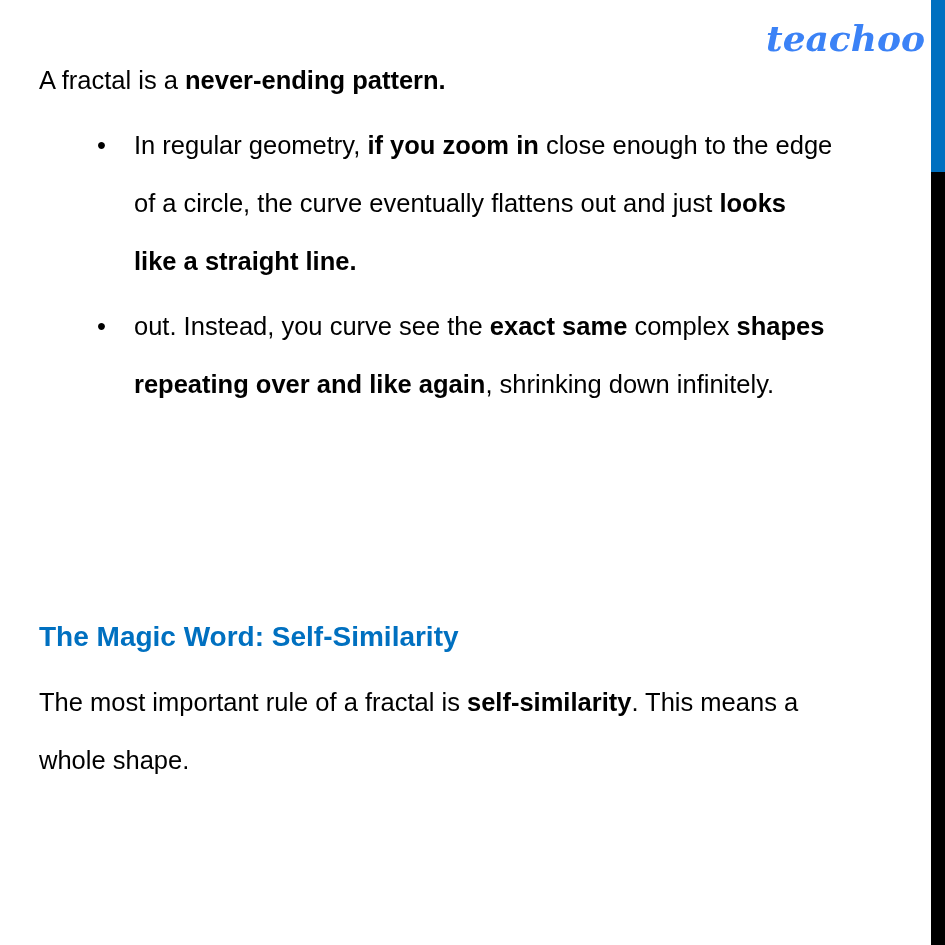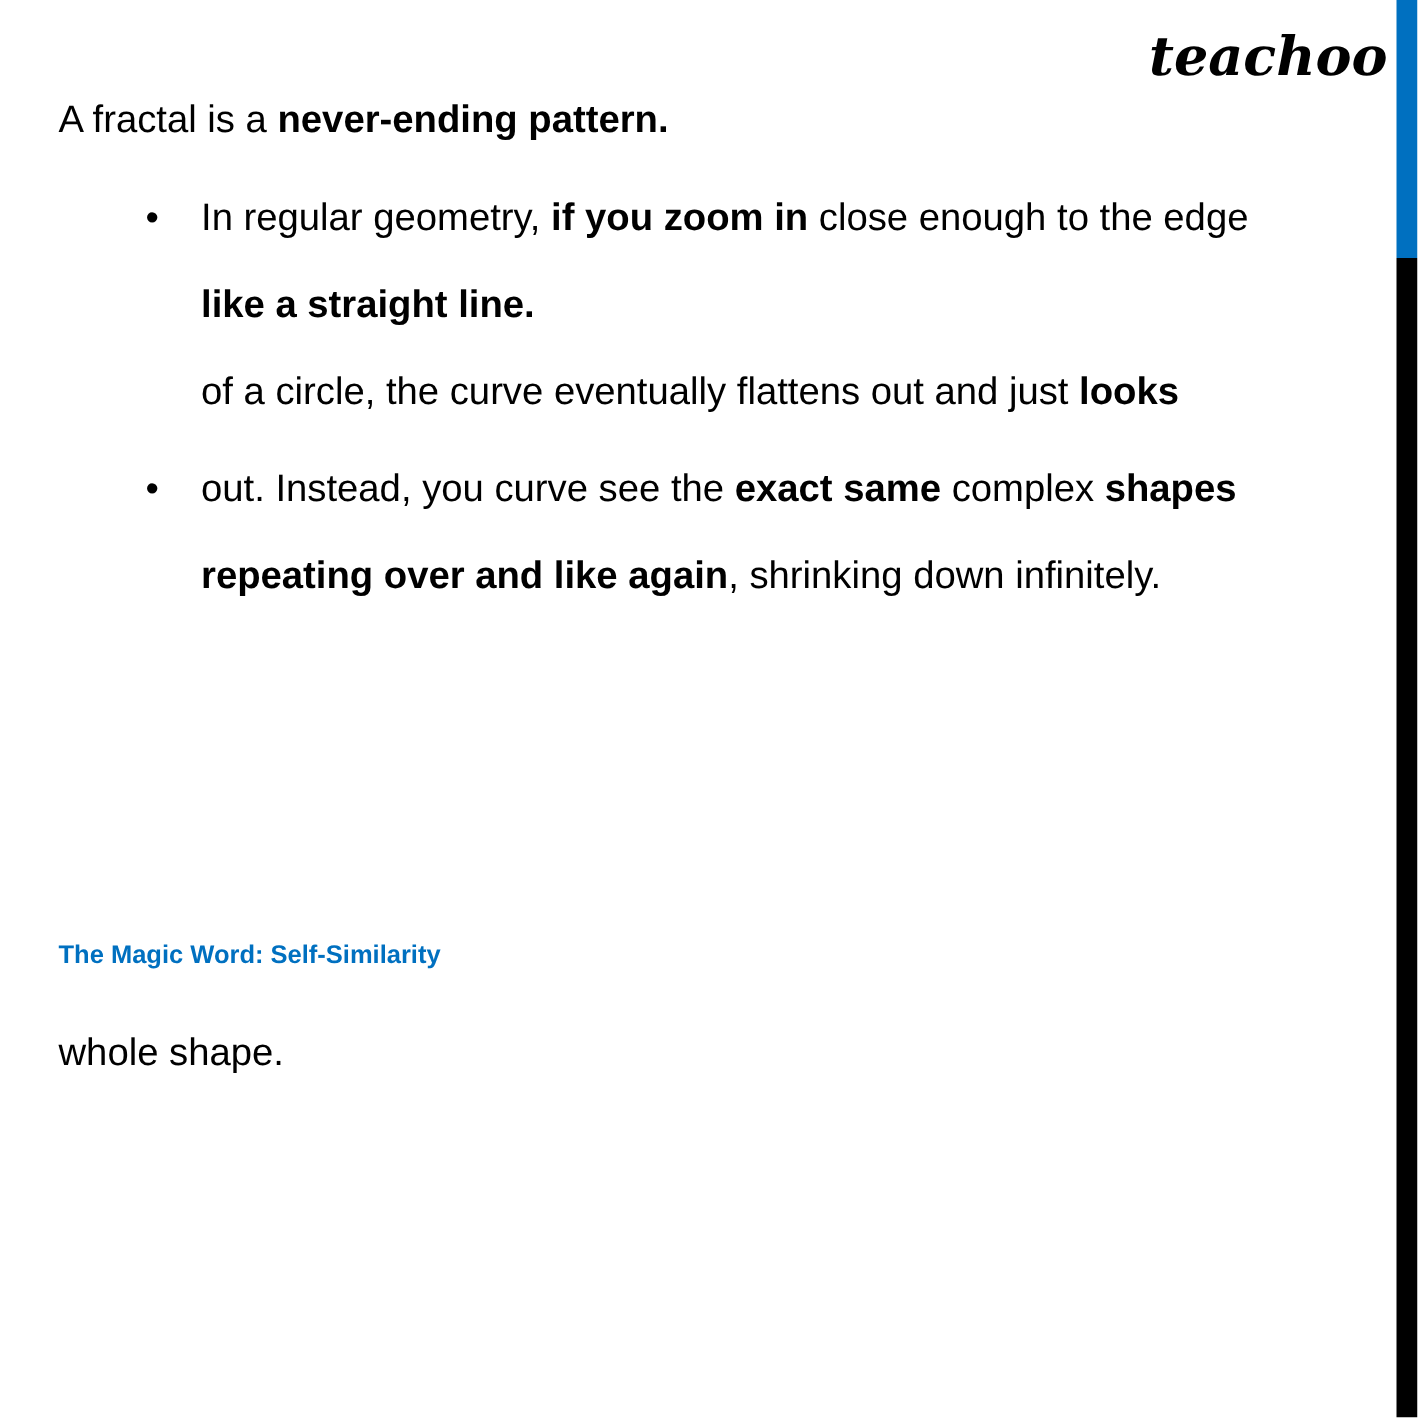--- a/index.html
+++ b/index.html
@@ -33,21 +33,21 @@
     }
     .logo {
       position: absolute;
       left: 766px;
       top: 14px;
       font-family: "DejaVu Serif", serif;
       font-style: italic;
       font-weight: bold;
       font-size: 36px;
       letter-spacing: 0px;
-      color: #000000;
+      color: #3b82f6;
       line-height: 48px;
     }
     .para {
       position: absolute;
       left: 39px;
       font-size: 25.5px;
       line-height: 58px;
       white-space: nowrap;
     }
     .intro { top: 51px; }
@@ -66,21 +66,21 @@
     .bullet .line {
       display: block;
       white-space: nowrap;
     }
     .b1 { top: 116px; }
     .b2 { top: 297px; }
     .heading {
       position: absolute;
       left: 39px;
       top: 608px;
-      font-size: 17px;
+      font-size: 28px;
       line-height: 58px;
       font-weight: bold;
       color: #0070C0;
       white-space: nowrap;
     }
     .body-para {
       position: absolute;
       left: 39px;
       top: 673px;
       font-size: 25.5px;
@@ -100,27 +100,28 @@
 
 <div class="logo">teachoo</div>
 
 <div class="para intro">
   <span>A fractal is a </span><b>never-ending pattern.</b>
 </div>
 
 <div class="bullet b1">
   <span class="dot">•</span>
   <span class="line"><span>In regular geometry, </span><b>if you zoom in</b><span> close enough to the edge</span></span>
+  <span class="line"><span>of a circle, the curve eventually flattens out and just </span><b>looks</b></span>
   <span class="line"><b>like a straight line.</b></span>
-  <span class="line"><span>of a circle, the curve eventually flattens out and just </span><b>looks</b></span>
 </div>
 
 <div class="bullet b2">
   <span class="dot">•</span>
   <span class="line"><span>out. Instead, you curve see the </span><b>exact same</b><span> complex </span><b>shapes</b></span>
   <span class="line"><b>repeating over and like again</b><span>, shrinking down infinitely.</span></span>
 </div>
 
 <div class="heading">The Magic Word: Self-Similarity</div>
 
 <div class="body-para">
+  <span class="line"><span>The most important rule of a fractal is </span><b>self-similarity</b><span>. This means a</span></span>
   <span class="line"><span>whole shape.</span></span>
 </div>
 
 </body></html>

